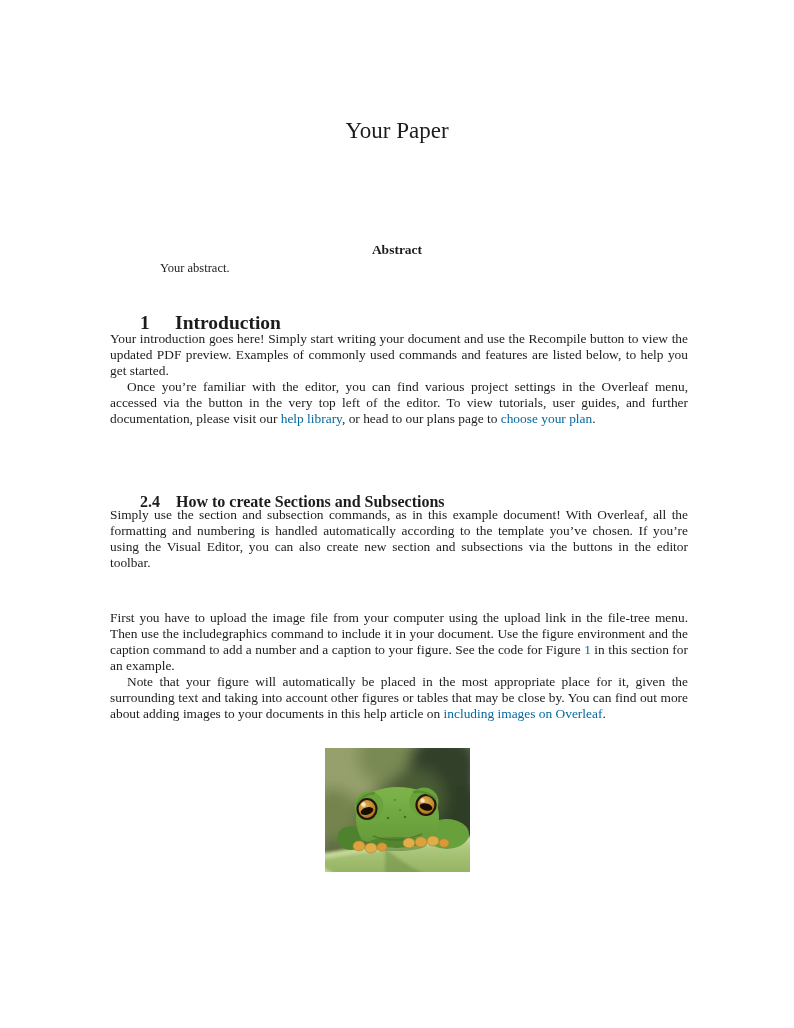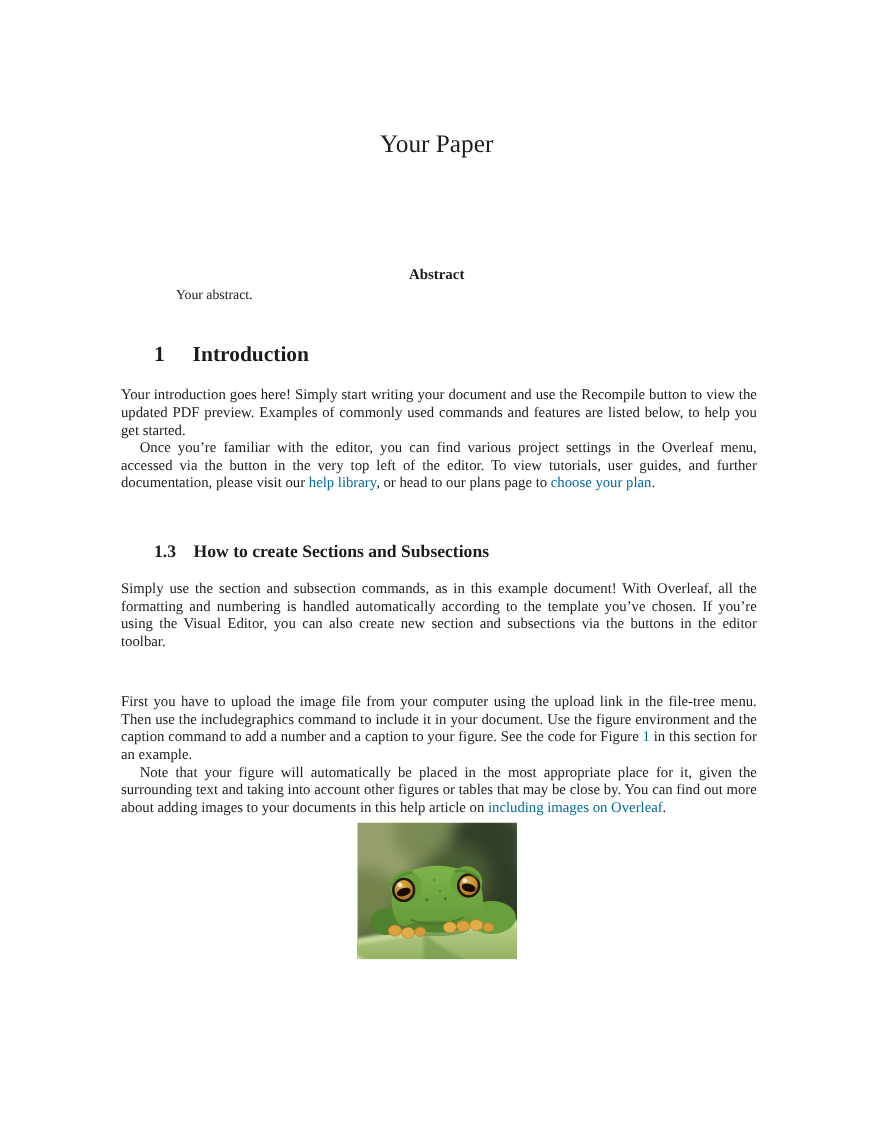--- a/index.html
+++ b/index.html
@@ -20,21 +20,20 @@
   .abstract-body{left:143px;width:508px;font-size:12.5px;text-indent:17px;}
   h2.sec,h3.subsec{margin:12px;font-weight:bold;left:128px;width:578px;}
   h2.sec{font-size:19.5px;line-height:21px;}
   h3.subsec{font-size:16px;line-height:18px;}
   h2.sec .num{display:inline-block;margin-right:1.3em;}
   h3.subsec .num{display:inline-block;margin-right:1.0em;}
   .para{
     left:110px;width:578px;
     font-size:13.4px;line-height:16px;
     text-align:justify;
-    margin-top:20px;
   }
   .para.indent{text-indent:17px;}
   a.link{color:#0369a1;text-decoration:none;cursor:pointer;}
   .figure-wrap{left:325px;top:748px;width:145px;height:144px;}
   .figure-wrap svg{display:block;}
   .caption{font-size:11px;}
   .pagenum{font-size:13.5px;}
 </style>
 </head>
 <body>
@@ -52,21 +51,21 @@
   <h2 class="abs sec" style="top:300px">
     <span class="num">1</span><span>Introduction</span>
   </h2>
 
   <div class="abs para" style="top:331px">Your introduction goes here! Simply start writing your document and use the Recompile button to view the updated PDF preview. Examples of commonly used commands and features are listed below, to help you get started.</div>
 
   <div class="abs para indent" style="top:379px"><span>Once you’re familiar with the editor, you can find various project settings in the Overleaf menu, accessed via the button in the very top left of the editor. To view tutorials, user guides, and further documentation, please visit our </span><a class="link">help library</a><span>, or head to our plans page to </span><a class="link">choose your plan</a><span>.</span></div>
 
 
   <h3 class="abs subsec" style="top:481px">
-    <span class="num">1.3</span><span>How to create Sections and Subsections</span>
+    <span class="num">2.4</span><span>How to create Sections and Subsections</span>
   </h3>
 
   <div class="abs para" style="top:507px">Simply use the section and subsection commands, as in this example document! With Overleaf, all the formatting and numbering is handled automatically according to the template you’ve chosen. If you’re using the Visual Editor, you can also create new section and subsections via the buttons in the editor toolbar.</div>
 
 
   <div class="abs para" style="top:610px"><span>First you have to upload the image file from your computer using the upload link in the file-tree menu. Then use the includegraphics command to include it in your document. Use the figure environment and the caption command to add a number and a caption to your figure. See the code for Figure </span><a class="link">1</a><span> in this section for an example.</span></div>
 
   <div class="abs para indent" style="top:674px"><span>Note that your figure will automatically be placed in the most appropriate place for it, given the surrounding text and taking into account other figures or tables that may be close by. You can find out more about adding images to your documents in this help article on </span><a class="link">including images on Overleaf</a><span>.</span></div>
 
   <div class="abs figure-wrap">

